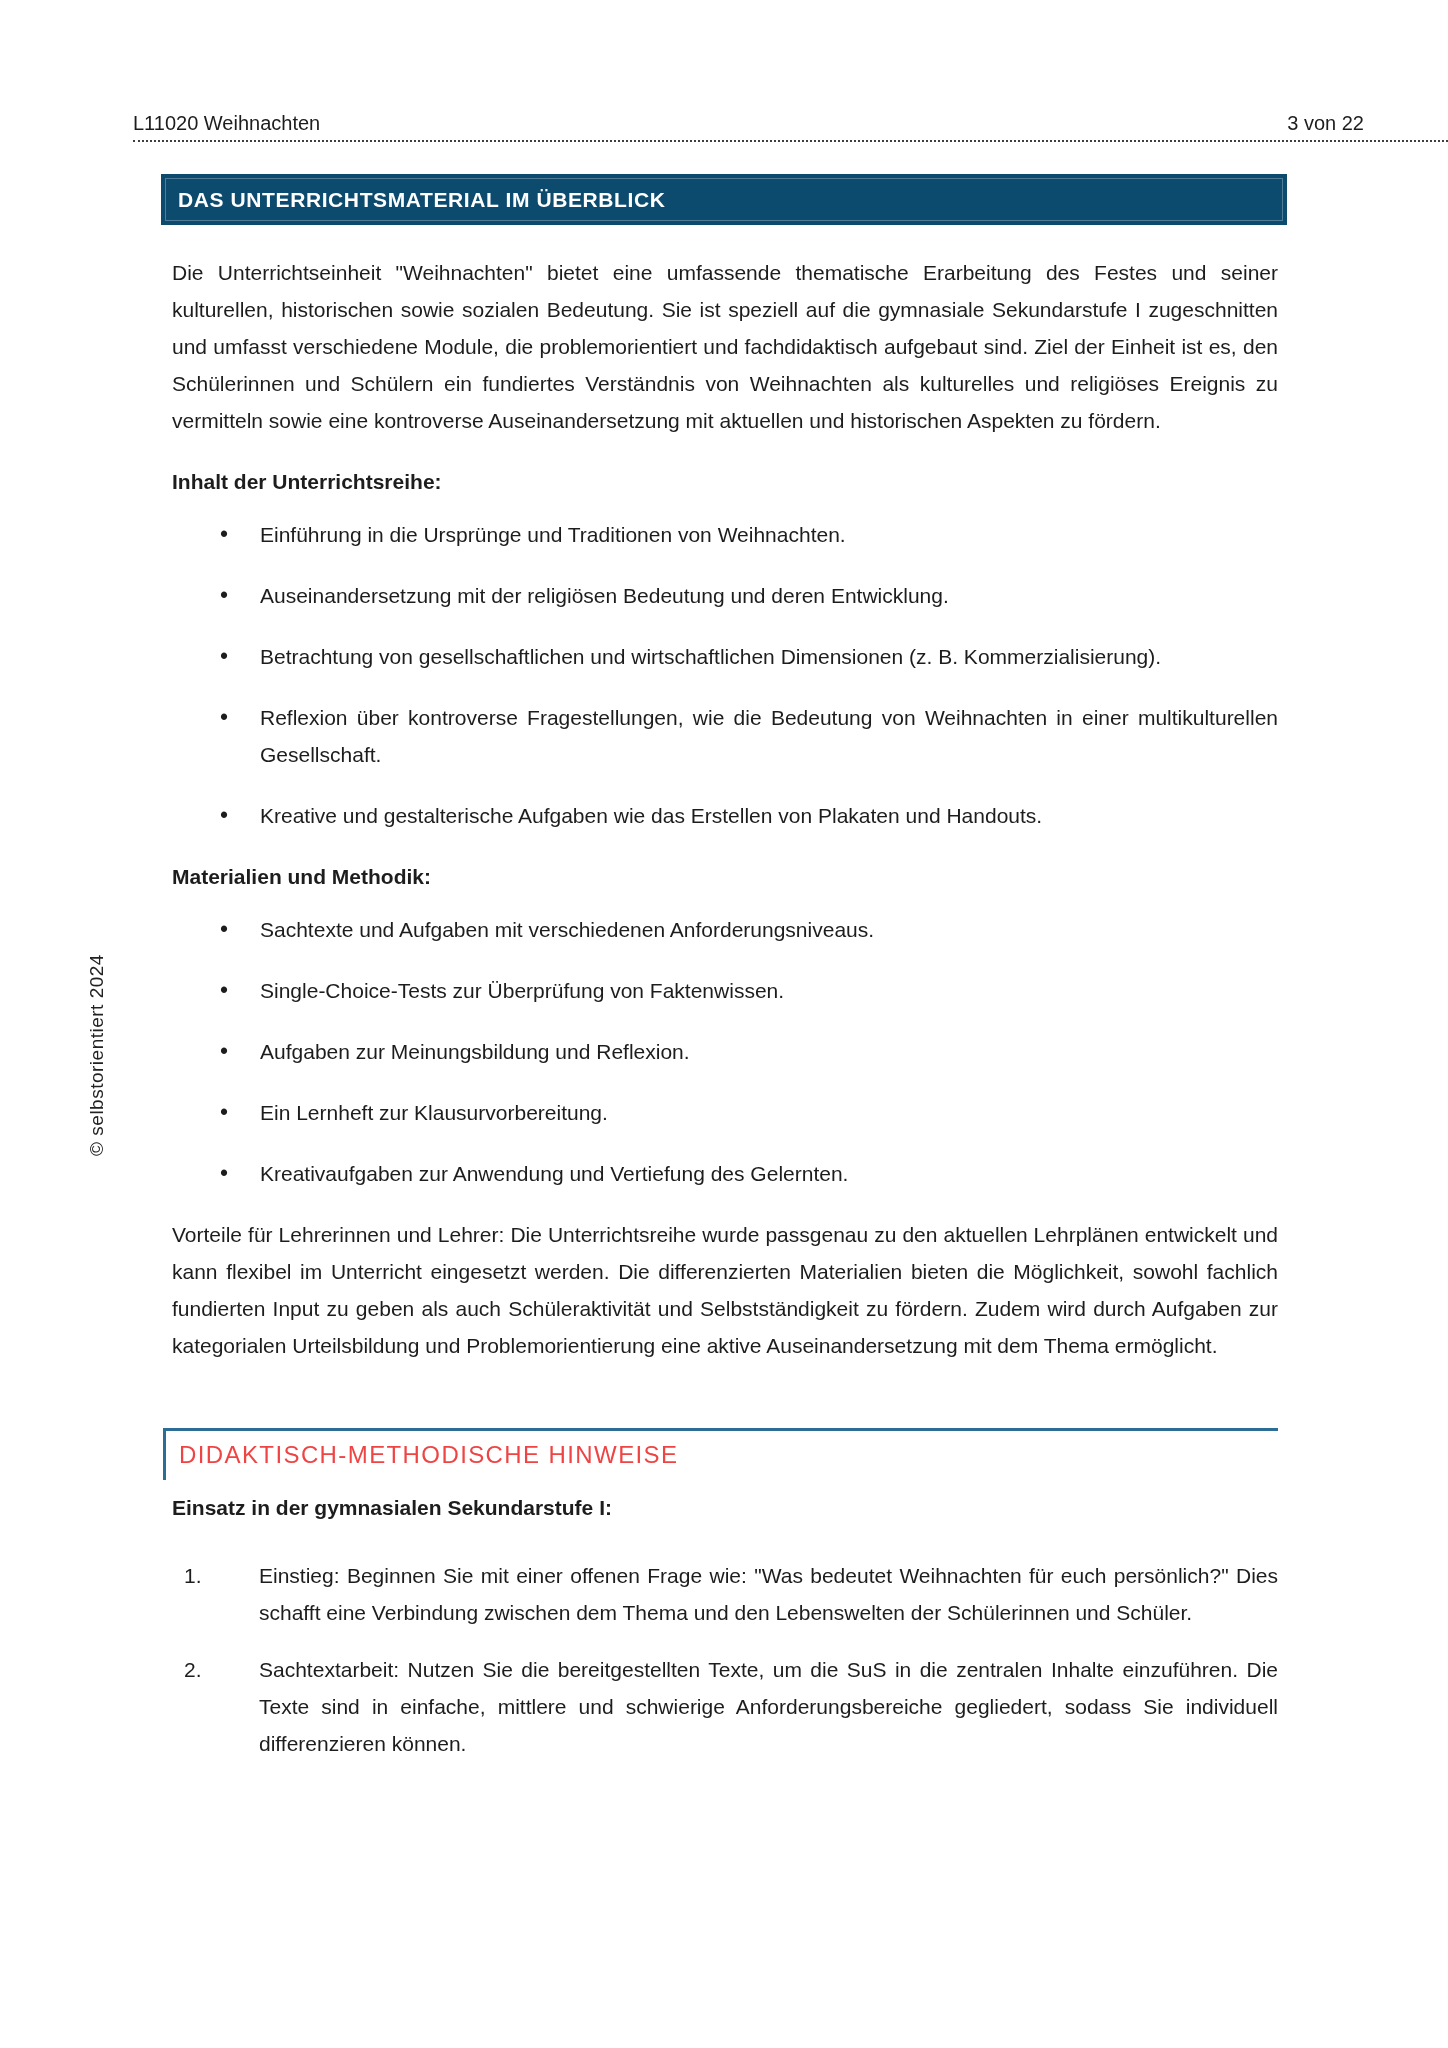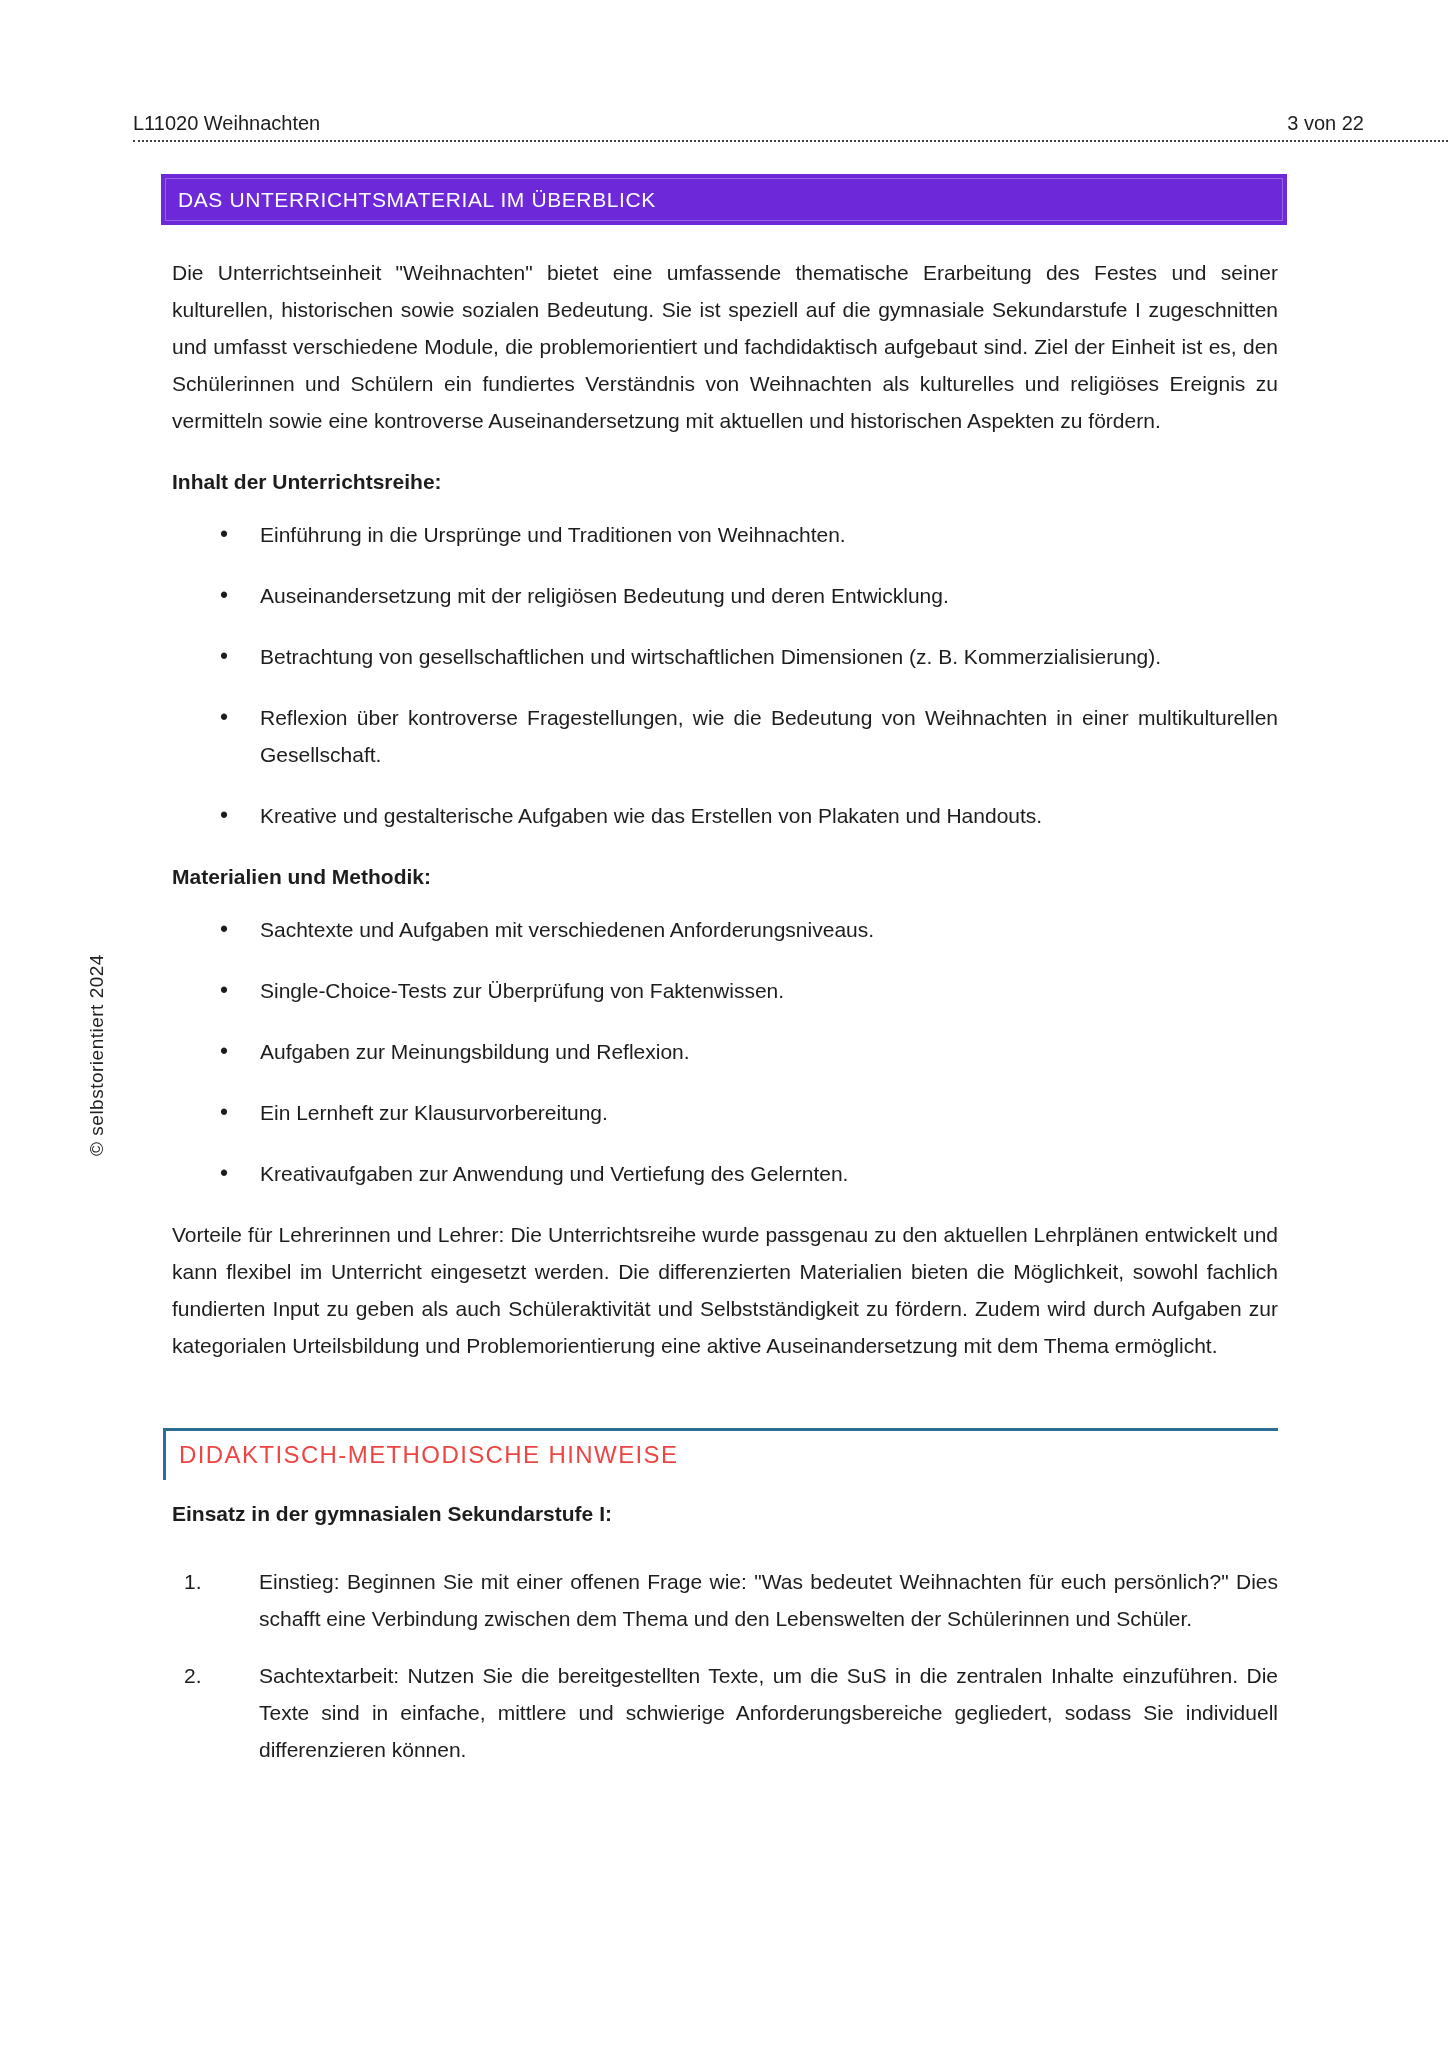--- a/index.html
+++ b/index.html
@@ -22,35 +22,35 @@
     position:absolute;left:97px;top:1055px;
     transform:translate(-50%,-50%) rotate(-90deg);
     white-space:nowrap;font-size:19px;letter-spacing:.5px;color:#222;
   }
   
   .main{position:absolute;left:161px;top:174px;width:1126px;}
   .tx{margin-left:11px;margin-right:9px;}
   
   .banner{
     position:relative;height:51px;line-height:51px;
-    background:#6d28d9;color:#ffffff;
-    font-weight:normal;font-size:21px;letter-spacing:.6px;
+    background:#0c4a6e;color:#ffffff;
+    font-weight:bold;font-size:21px;letter-spacing:.6px;
     padding-left:17px;box-sizing:border-box;
   }
   .banner-inner{
     position:absolute;left:4px;right:4px;top:4px;bottom:4px;
     border:1px solid rgba(255,255,255,.28);pointer-events:none;
   }
   
   .para{font-size:21px;line-height:37px;text-align:justify;}
   .intro{margin-top:29px;}
   .bold-h{font-size:21px;line-height:37px;font-weight:bold;}
   .h-inhalt{margin-top:24px;}
   .h-material{margin-top:21px;}
-  .h-einsatz{margin-top:15px;}
+  .h-einsatz{margin-top:9px;}
   
   .blist{margin-top:16px;}
   .blist .bi{
     position:relative;padding-left:88px;margin-bottom:24px;
     font-size:21px;line-height:37px;text-align:justify;
   }
   .blist .bi::before{
     content:"\2022";position:absolute;left:48px;top:0;
     font-size:23px;line-height:37px;color:#1d1d1d;
   }

